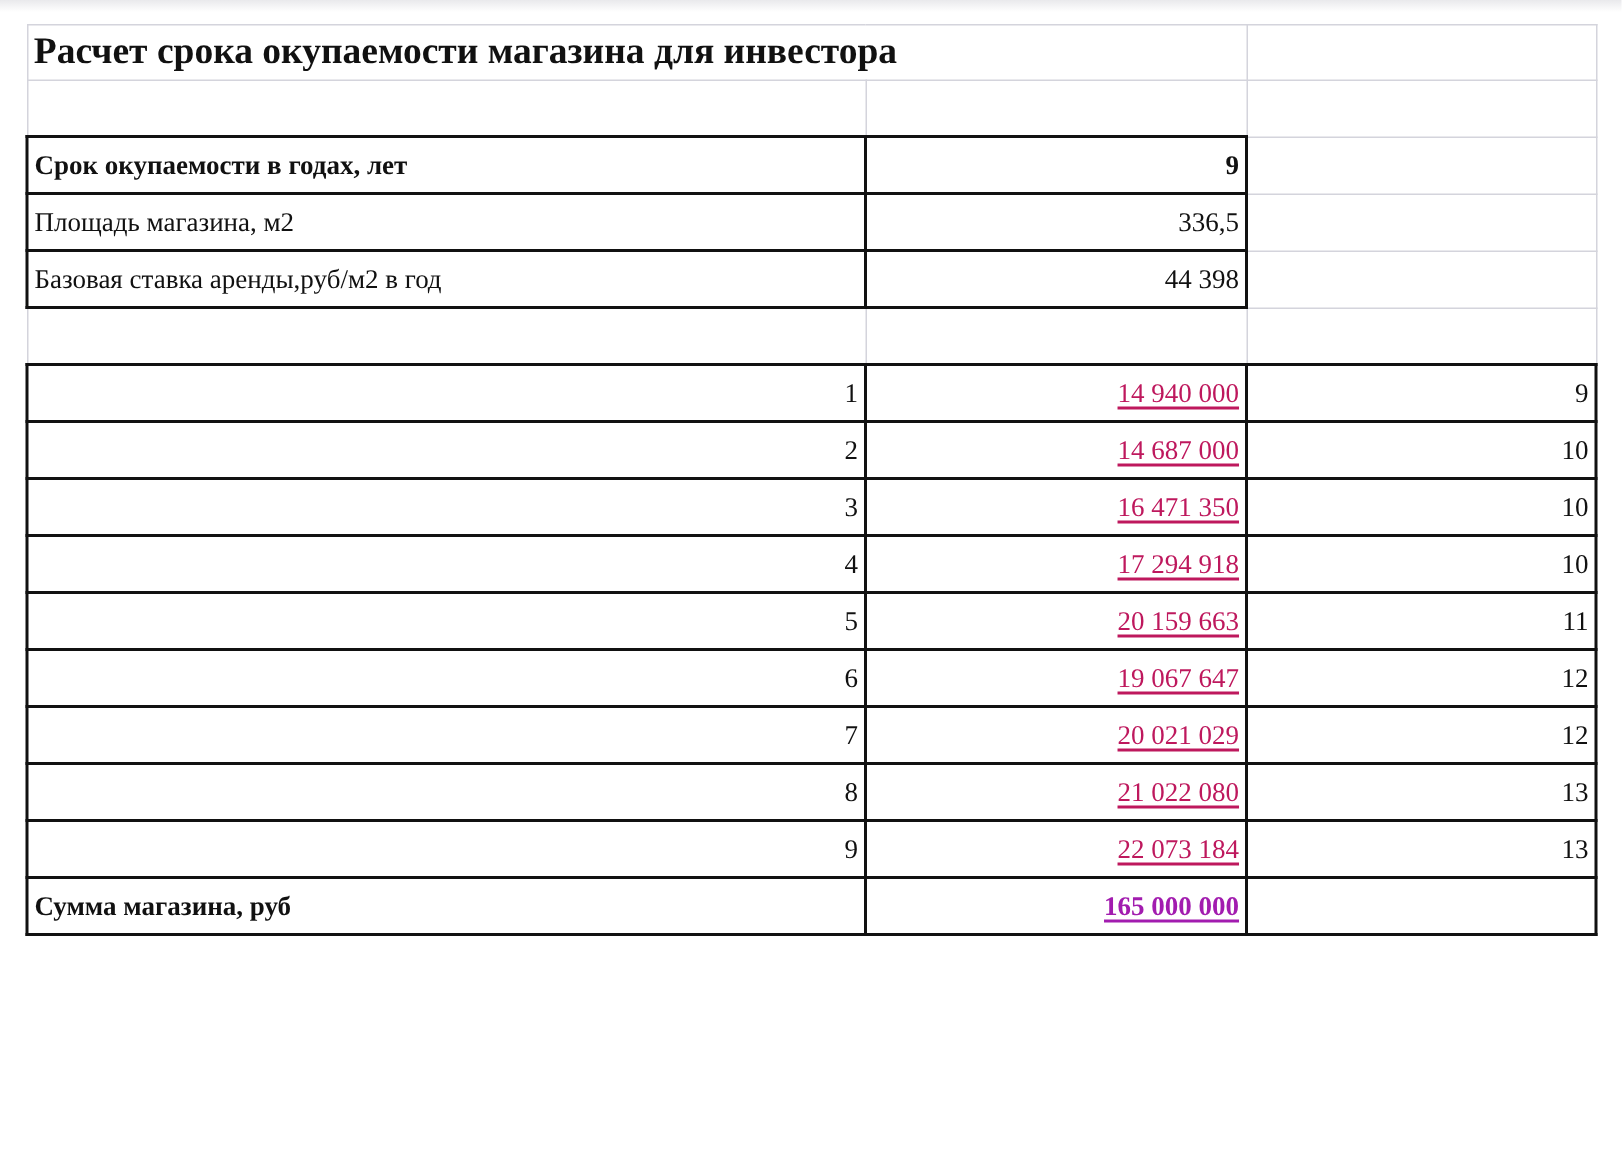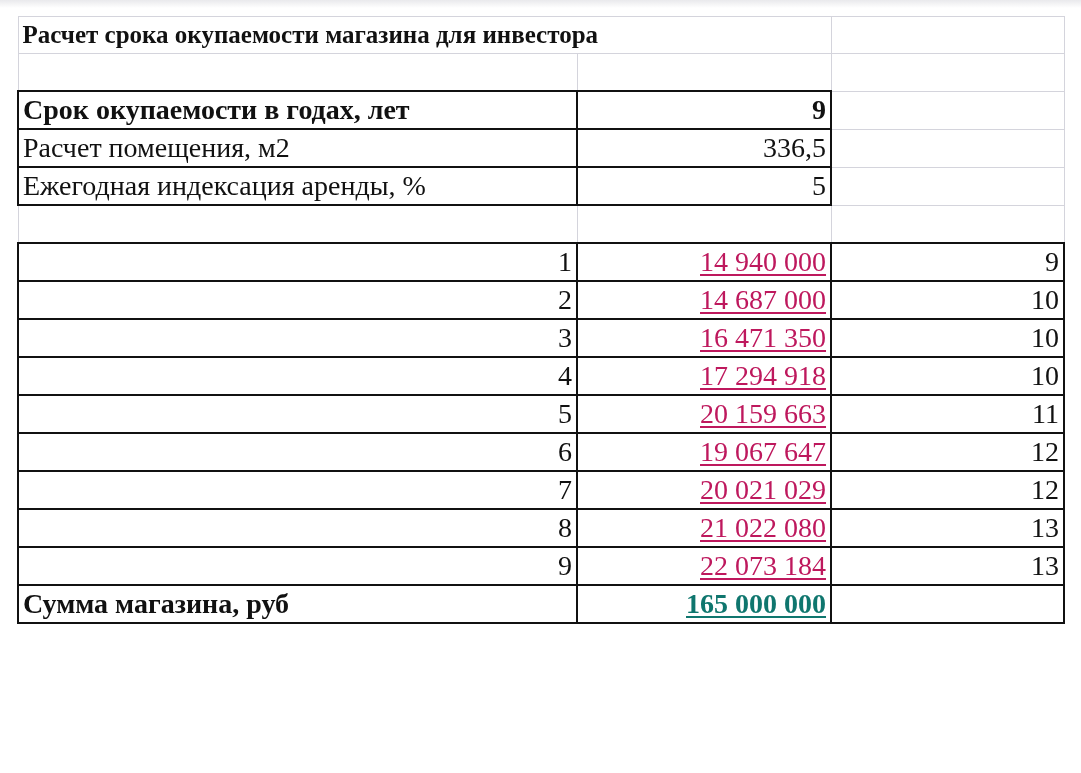--- a/index.html
+++ b/index.html
@@ -5,29 +5,29 @@
     html, body { margin: 0; padding: 0; background: #ffffff; }
     body { width: 1081px; height: 773px; position: relative; overflow: hidden;
            font-family: "Liberation Serif", "DejaVu Serif", serif; color: #111; }
     .topbar { position: absolute; left: 0; top: 0; width: 1081px; height: 8px;
               background: linear-gradient(#e9e9ec, #ffffff); }
     table.sheet { position: absolute; left: 17px; top: 16px; border-collapse: collapse;
                   table-layout: fixed; width: 1046px; }
     table.sheet col.a { width: 559px; }
     table.sheet col.b { width: 254px; }
     table.sheet col.c { width: 233px; }
-    table.sheet td { height: 36px; padding: 0 4px; font-size: 28px; line-height: 36px;
+    table.sheet td { height: 36px; padding: 0 4px; font-size: 18px; line-height: 36px;
                      border: 1px solid #d4d4dc; white-space: nowrap; overflow: hidden;
                      vertical-align: bottom; }
     td.r { text-align: right; }
     td.b { font-weight: bold; }
     td.bx { border: 2px solid #111 !important; }
     a.lnk { color: #be185d; text-decoration: underline; text-decoration-thickness: 2px;
             text-underline-offset: 3px; }
-    a.lnk.strong { font-weight: bold; color: #0f766e; }
+    a.lnk.strong { font-weight: bold; color: #a21caf; }
     tr.title td { font-size: 25px; font-weight: bold; margin-top: 34px; }
   </style>
 </head>
 <body>
 
 <div class="topbar"></div>
 
 <table class="sheet">
   <colgroup>
       <col class="a">
@@ -44,27 +44,27 @@
       <td></td>
       <td></td>
     </tr>
 
     <tr>
       <td class="bx b">Срок окупаемости в годах, лет</td>
       <td class="bx b r">9</td>
       <td></td>
     </tr>
     <tr>
-      <td class="bx">Расчет помещения, м2</td>
+      <td class="bx">Площадь магазина, м2</td>
       <td class="bx r">336,5</td>
       <td></td>
     </tr>
     <tr>
-      <td class="bx">Ежегодная индексация аренды, %</td>
-      <td class="bx r">5</td>
+      <td class="bx">Базовая ставка аренды,руб/м2 в год</td>
+      <td class="bx r">44 398</td>
       <td></td>
     </tr>
 
     <tr>
       <td></td>
       <td></td>
       <td></td>
     </tr>
 
 

